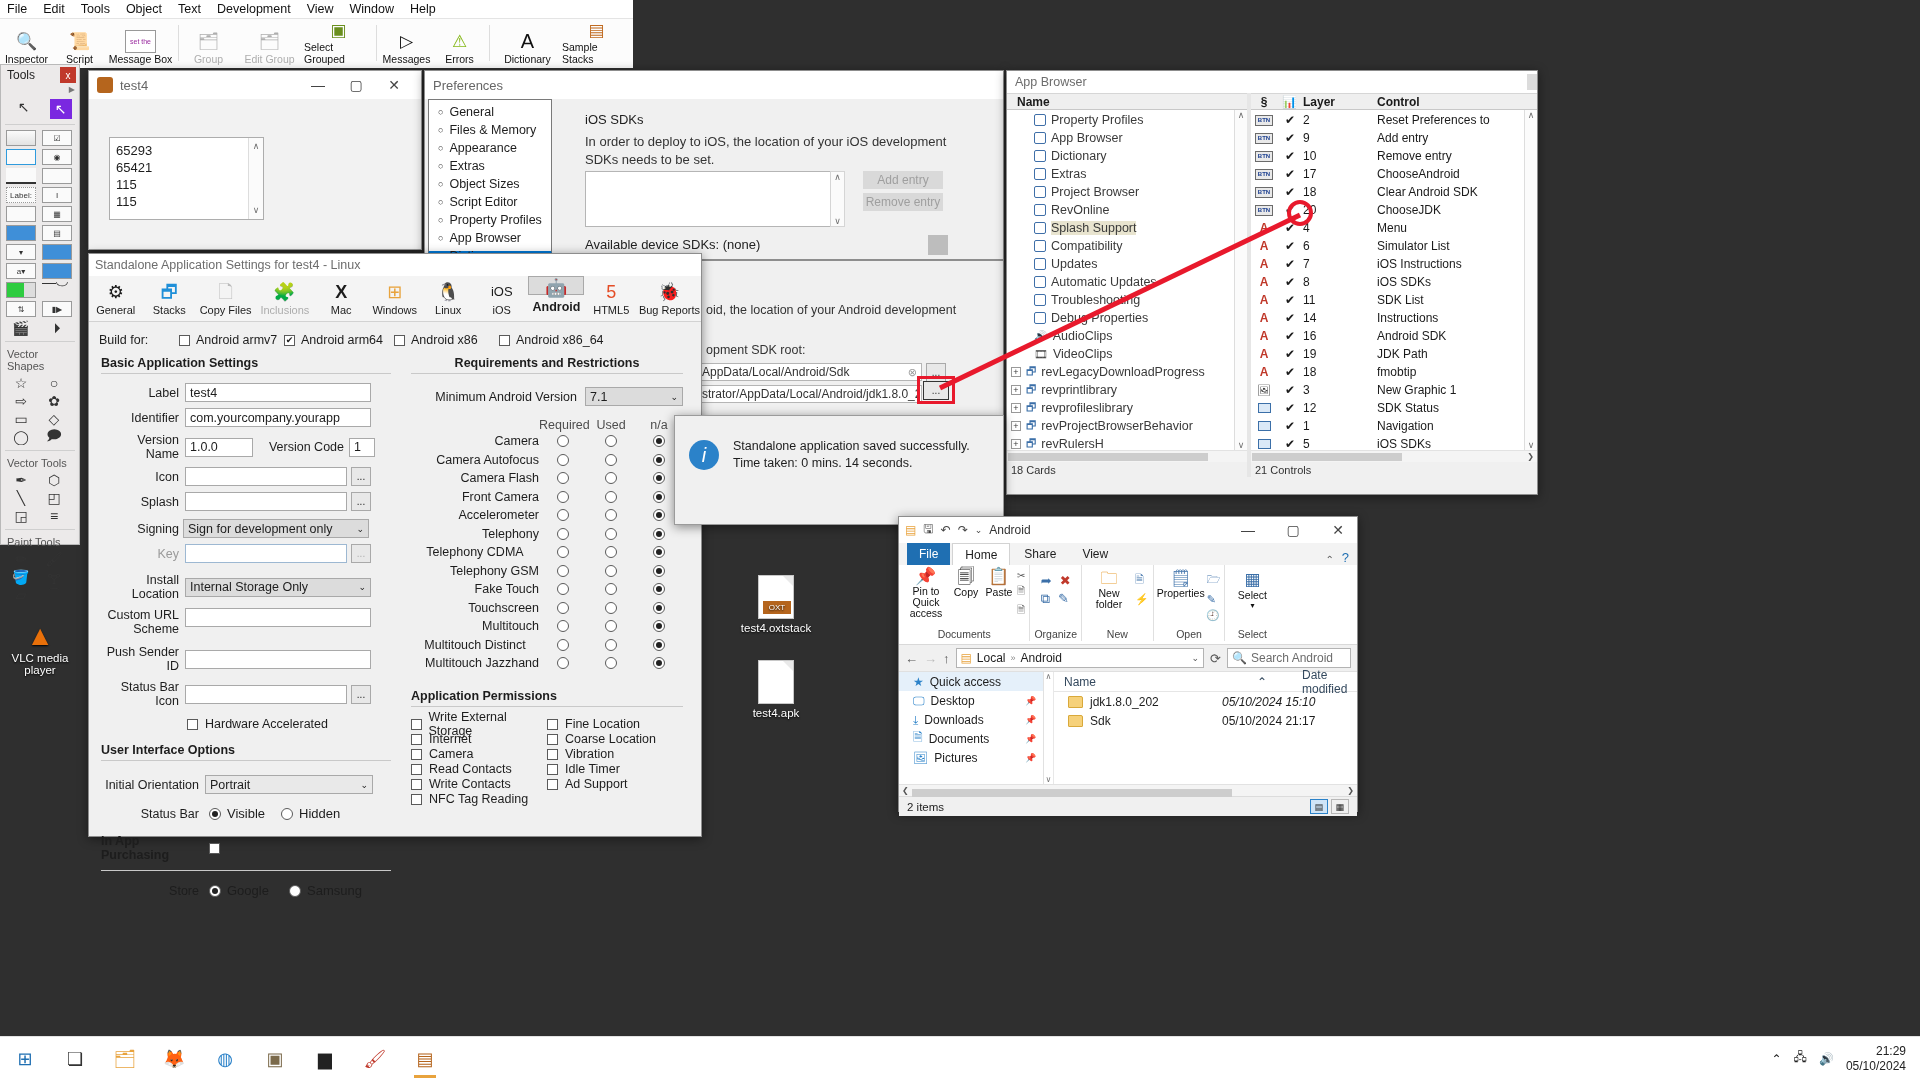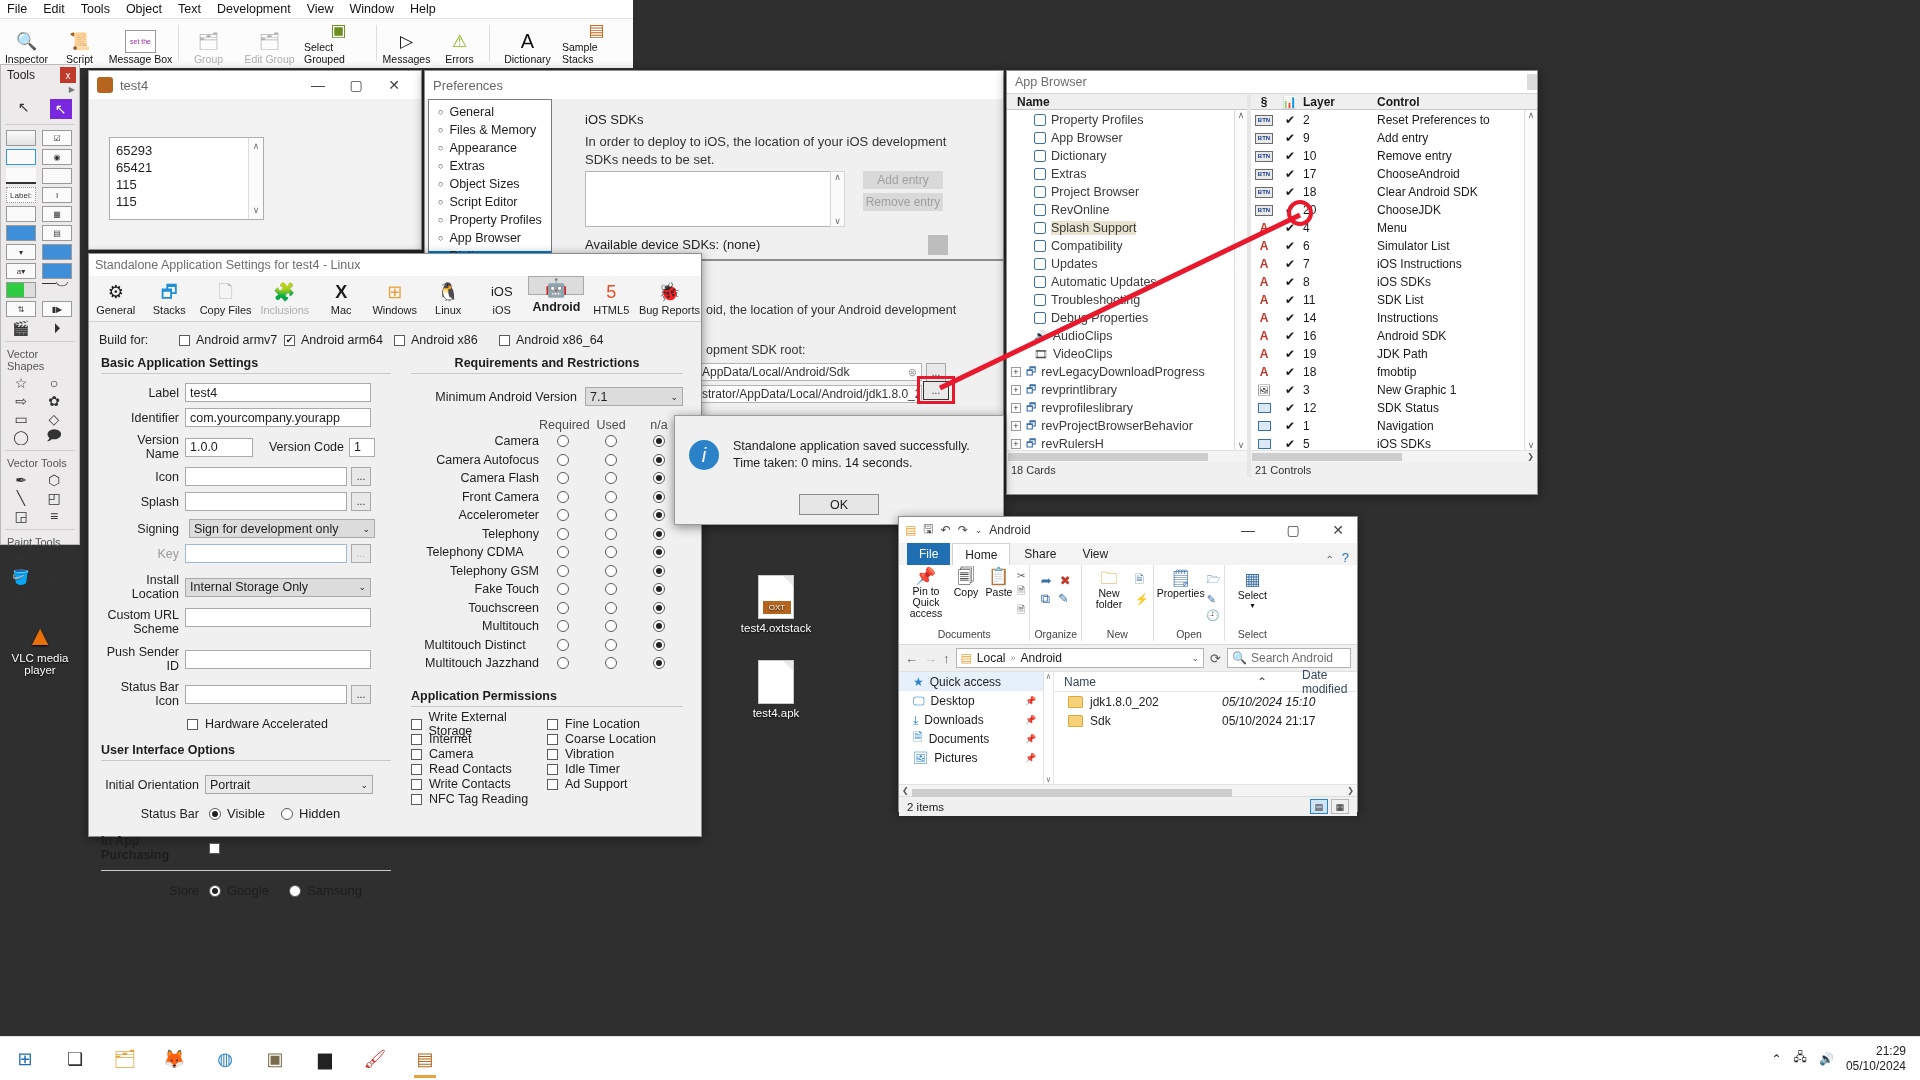--- a/index.html
+++ b/index.html
@@ -478,21 +478,21 @@
         <span class="lbl" style="width:78px;margin-right:6px;">Icon</span>
         <span class="inp" style="width:162px;display:flex;align-items:center;justify-content:flex-end;color:#b9b9b9;"></span>
         <span class="dots" style="margin-left:4px;">...</span>
       </div>
       <div style="display:flex;align-items:center;margin-top:6px;">
         <span class="lbl" style="width:78px;margin-right:6px;">Splash</span>
         <span class="inp" style="width:162px;display:flex;align-items:center;justify-content:flex-end;color:#b9b9b9;"></span>
         <span class="dots" style="margin-left:4px;">...</span>
       </div>
       <div style="display:flex;align-items:center;margin-top:8px;">
-        <span class="lbl" style="width:78px;margin-right:10px;">Signing</span>
+        <span class="lbl" style="width:78px;margin-right:4px;">Signing</span>
         <span class="sel" style="width:186px;">
           <span>Sign for development only</span>
           <span style="font-size:9px;">⌄</span>
           </span>
       </div>
       <div style="display:flex;align-items:center;margin-top:6px;">
         <span class="lbl" style="width:78px;margin-right:6px;color:#9a9a9a;">Key</span>
         <span class="inp" style="width:162px;border-color:#9db8d2;display:flex;align-items:center;justify-content:flex-end;color:#cfcfcf;"></span>
         <span class="dots" style="margin-left:4px;color:#b0b0b0;">...</span>
       </div>
@@ -1130,24 +1130,20 @@
 
 <div class="win" id="w-saved">
   <div style="height:78px;display:flex;align-items:center;padding:0 14px;gap:14px;">
     <div style="width:30px;height:30px;border-radius:50%;background:#2b82c9;color:#fff;display:flex;
                 align-items:center;justify-content:center;font-size:20px;font-style:italic;">i</div>
     <div style="font-size:12.5px;line-height:17px;">
       <div>Standalone application saved successfully.</div>
       <div>Time taken: 0 mins. 14 seconds.</div>
     </div>
   </div>
-  <div style="height:32px;display:flex;justify-content:center;">
-    <div style="width:80px;height:21px;background:#e6e6e6;border:1px solid #8d8d8d;font-size:12.5px;
-                display:flex;align-items:center;justify-content:center;">OK</div>
-  </div>
 </div>
 
 <div class="win" id="w-expl">
   <div style="height:26px;display:flex;align-items:center;background:#fff;padding-left:6px;gap:7px;font-size:12px;color:#444;">
     <span style="color:#e8a33d;">▤</span>
     <span>🖫</span>
     <span>↶</span>
     <span>↷</span>
     <span style="font-size:9px;">⌄</span>
     <span style="flex:1;color:#333;">Android</span>

